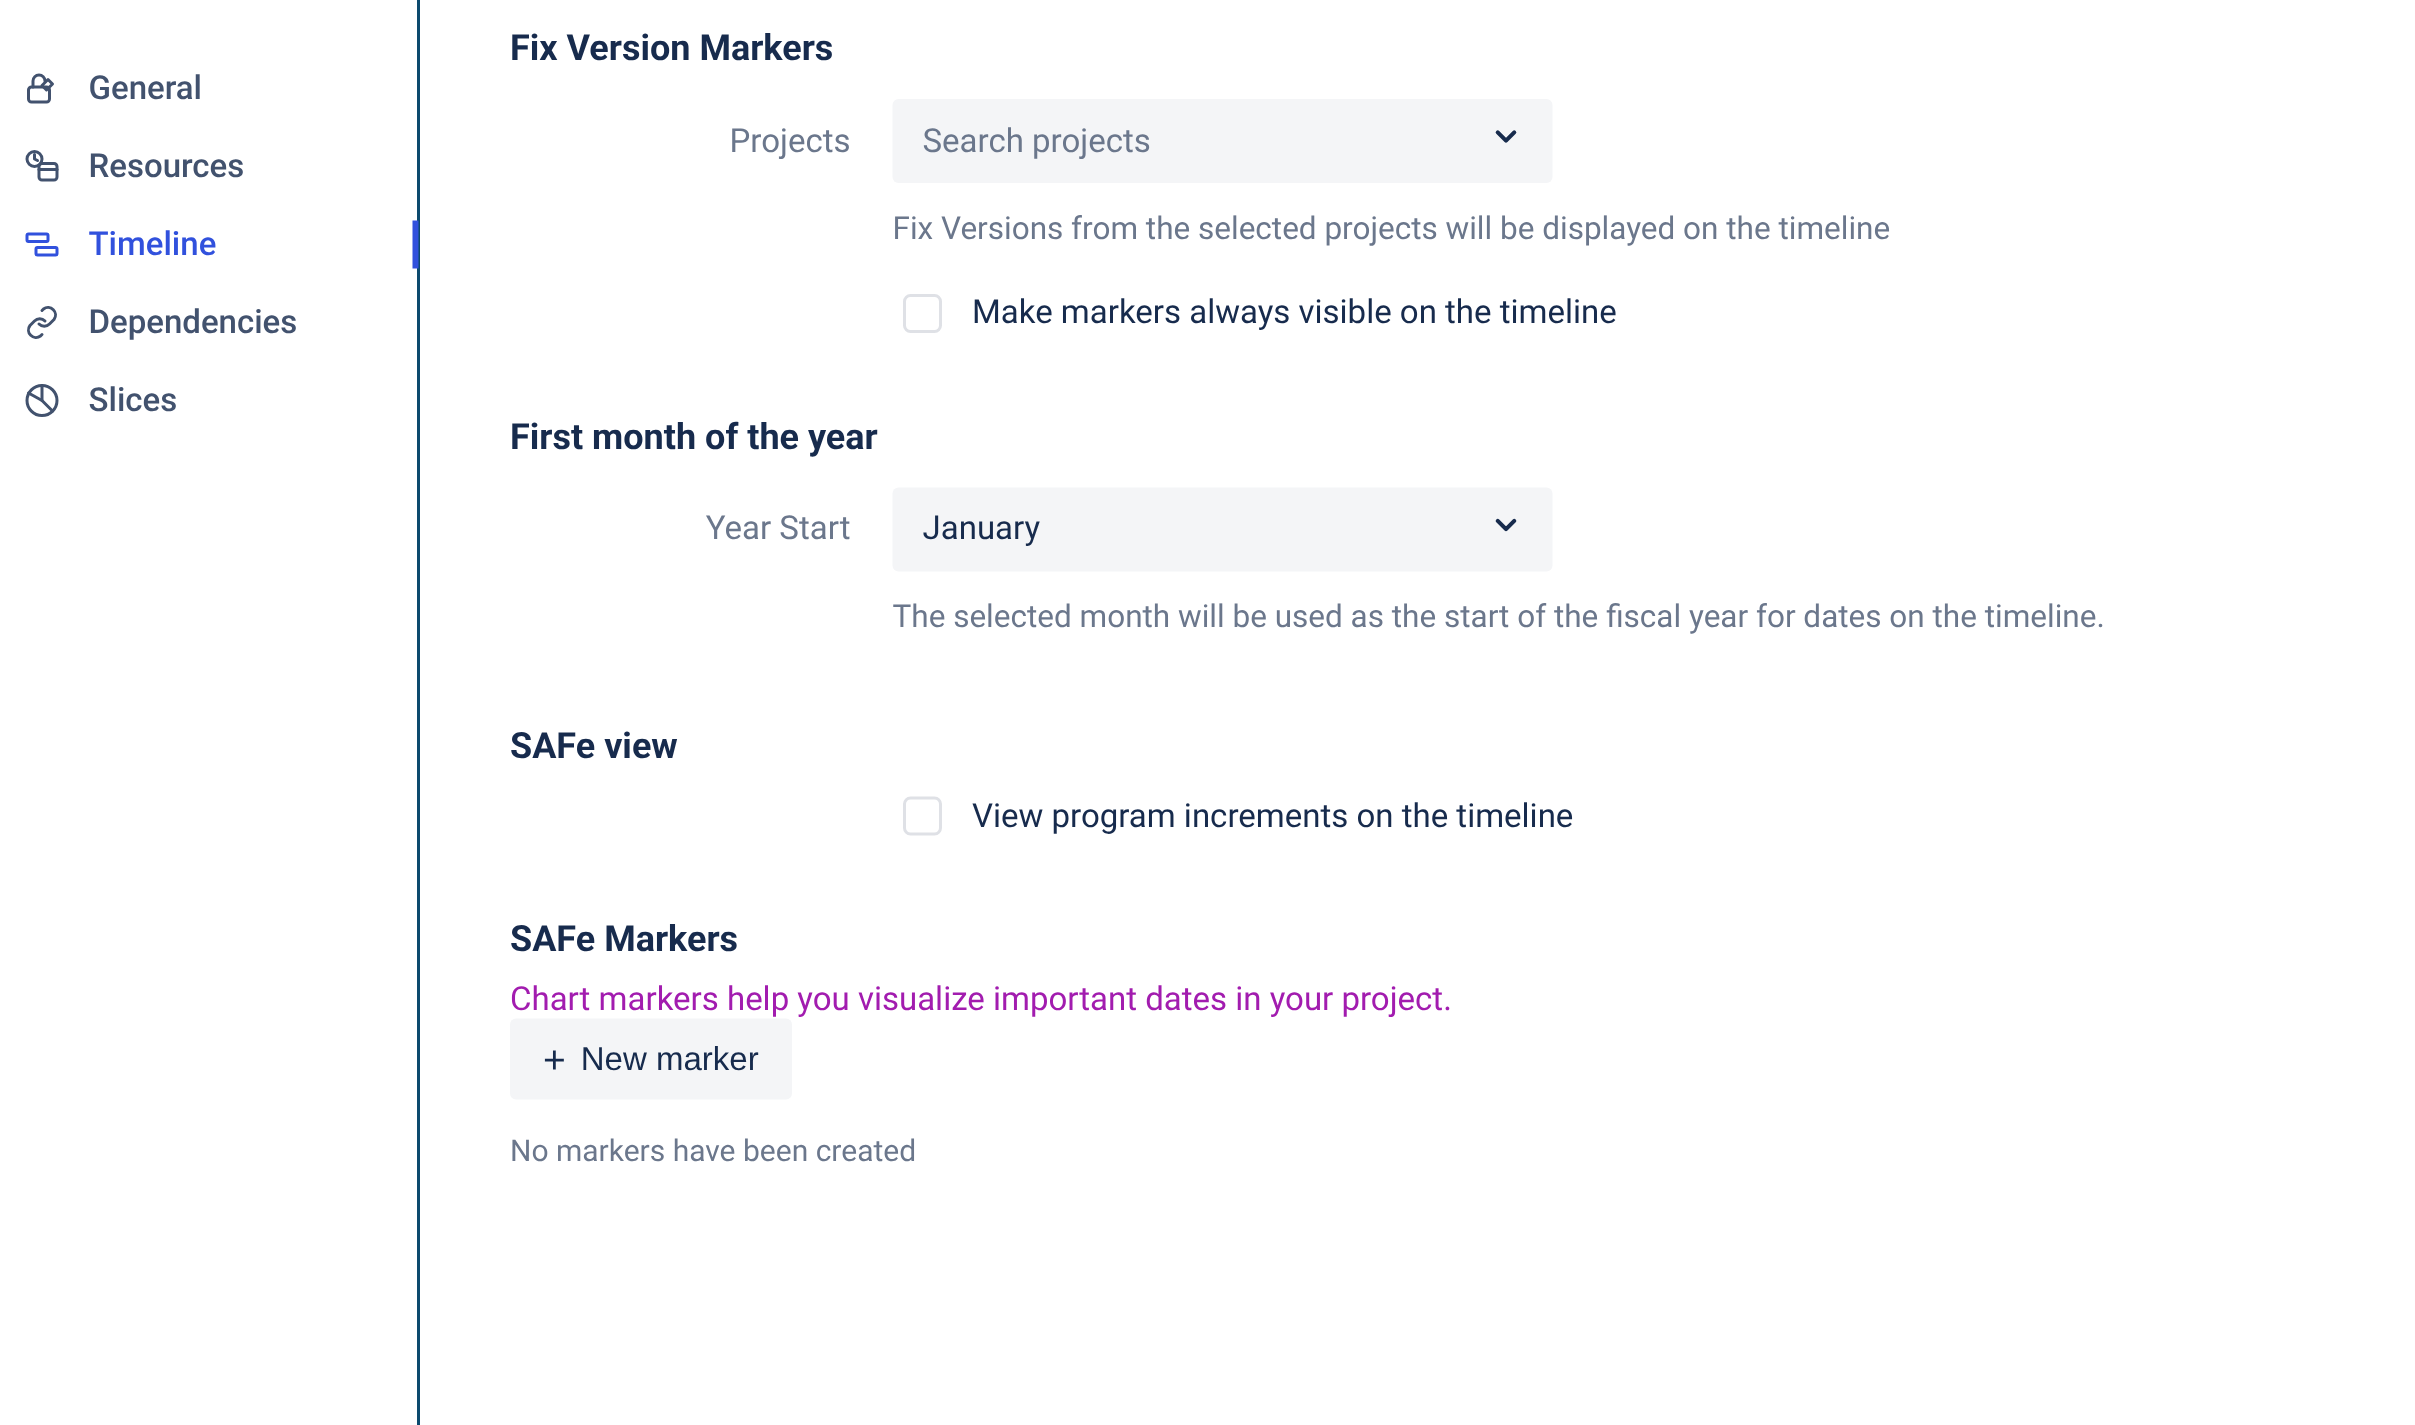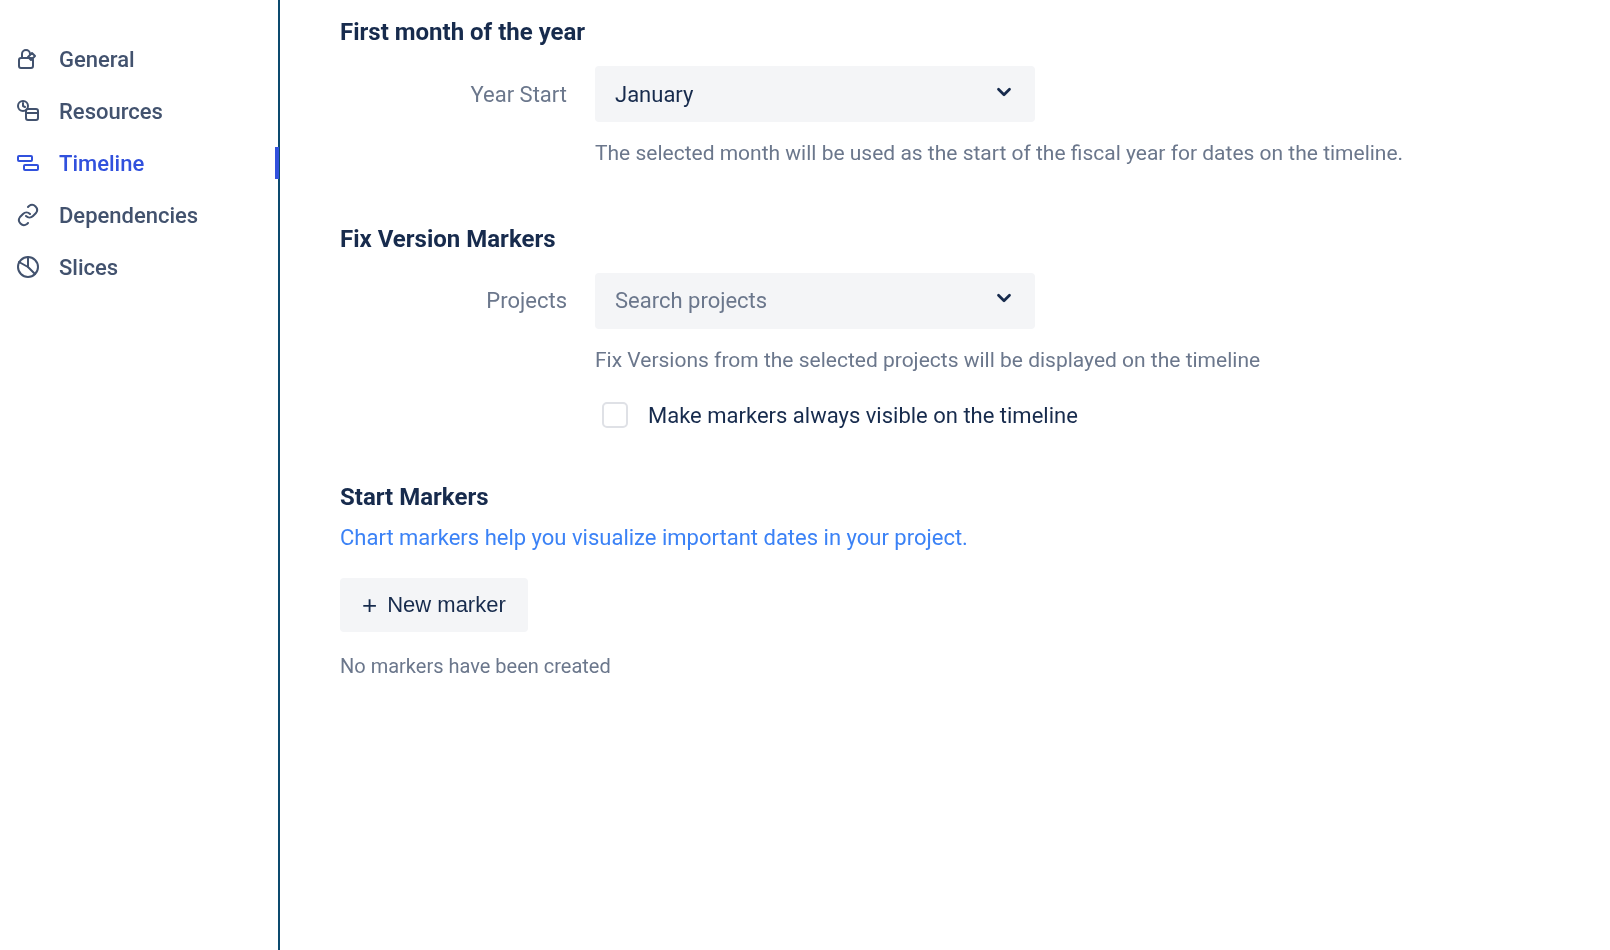--- a/index.html
+++ b/index.html
@@ -137,23 +137,22 @@
   margin-right: 20px;
   cursor: pointer;
   flex-shrink: 0;
 }
 .checkbox-label {
   font-size: 22px;
   color: #172B4D;
 }
 .section-desc {
   font-size: 22px;
-  color: #3b82f6;
+  color: #a21caf;
   margin-top: -6px;
-  margin-bottom: 28px;
 }
 .btn {
   display: inline-flex;
   align-items: center;
   gap: 10px;
   background: #F4F5F7;
   border: none;
   border-radius: 4px;
   padding: 14px 22px;
   font-size: 22px;
@@ -229,20 +228,44 @@
           <path d="M12 2v10l7 7"></path>
           <path d="M12 12L3 7"></path>
         </svg>
       </span>
       <span>Slices</span>
     </div>
 
   </nav>
 
   <main class="main">
+
+    <section class="section">
+      <h2 class="section-title">Fix Version Markers</h2>
+      <div class="form-row">
+        <div class="form-label">Projects</div>
+        <div class="select placeholder-text">
+          <span>Search projects</span>
+          <span>
+            <svg class="chevron" viewBox="0 0 24 24" fill="none" stroke="#172B4D" stroke-width="3" stroke-linecap="round" stroke-linejoin="round">
+                <polyline points="6 9 12 15 18 9"></polyline>
+              </svg>
+          </span>
+        </div>
+      </div>
+      <div class="helper-row">
+        <div class="helper-spacer"></div>
+        <div class="helper-text">Fix Versions from the selected projects will be displayed on the timeline</div>
+      </div>
+      <div class="checkbox-row">
+        <div class="checkbox-spacer"></div>
+        <div class="checkbox"></div>
+        <div class="checkbox-label">Make markers always visible on the timeline</div>
+      </div>
+    </section>
 
     <section class="section">
       <h2 class="section-title">First month of the year</h2>
       <div class="form-row">
         <div class="form-label">Year Start</div>
         <div class="select">
           <span>January</span>
           <span>
             <svg class="chevron" viewBox="0 0 24 24" fill="none" stroke="#172B4D" stroke-width="3" stroke-linecap="round" stroke-linejoin="round">
                 <polyline points="6 9 12 15 18 9"></polyline>
@@ -250,46 +273,30 @@
           </span>
         </div>
       </div>
       <div class="helper-row">
         <div class="helper-spacer"></div>
         <div class="helper-text">The selected month will be used as the start of the fiscal year for dates on the timeline.</div>
       </div>
     </section>
 
     <section class="section">
-      <h2 class="section-title">Fix Version Markers</h2>
-      <div class="form-row">
-        <div class="form-label">Projects</div>
-        <div class="select placeholder-text">
-          <span>Search projects</span>
-          <span>
-            <svg class="chevron" viewBox="0 0 24 24" fill="none" stroke="#172B4D" stroke-width="3" stroke-linecap="round" stroke-linejoin="round">
-                <polyline points="6 9 12 15 18 9"></polyline>
-              </svg>
-          </span>
-        </div>
-      </div>
-      <div class="helper-row">
-        <div class="helper-spacer"></div>
-        <div class="helper-text">Fix Versions from the selected projects will be displayed on the timeline</div>
-      </div>
-      <div class="checkbox-row">
+      <h2 class="section-title">SAFe view</h2>
+      <div class="checkbox-row" style="margin-top:14px;">
         <div class="checkbox-spacer"></div>
         <div class="checkbox"></div>
-        <div class="checkbox-label">Make markers always visible on the timeline</div>
+        <div class="checkbox-label">View program increments on the timeline</div>
       </div>
     </section>
 
-
     <section class="section">
-      <h2 class="section-title">Start Markers</h2>
+      <h2 class="section-title">SAFe Markers</h2>
       <p class="section-desc">Chart markers help you visualize important dates in your project.</p>
       <button class="btn">
         <span class="plus-icon">+</span>
         <span>New marker</span>
       </button>
       <div class="empty-text">No markers have been created</div>
     </section>
 
   </main>
 </div>

